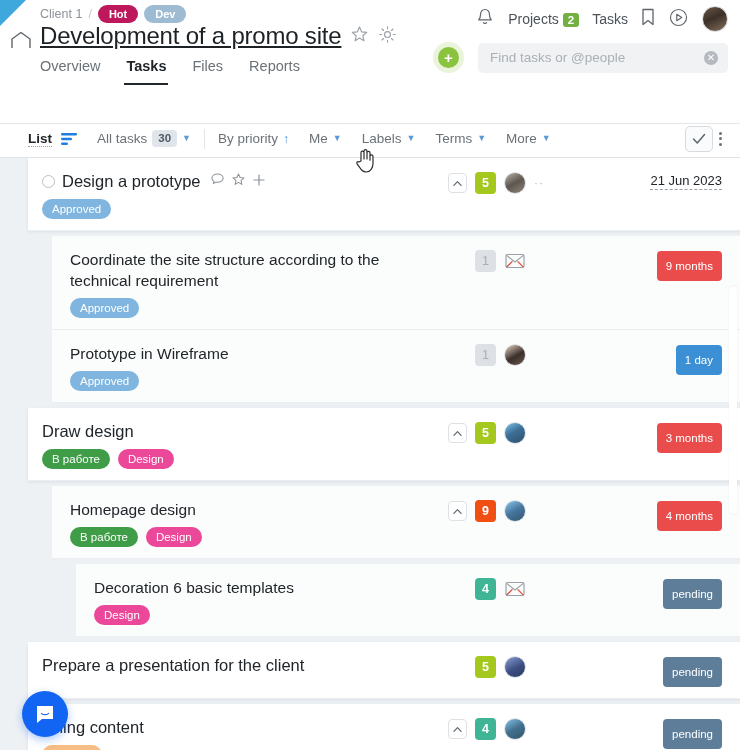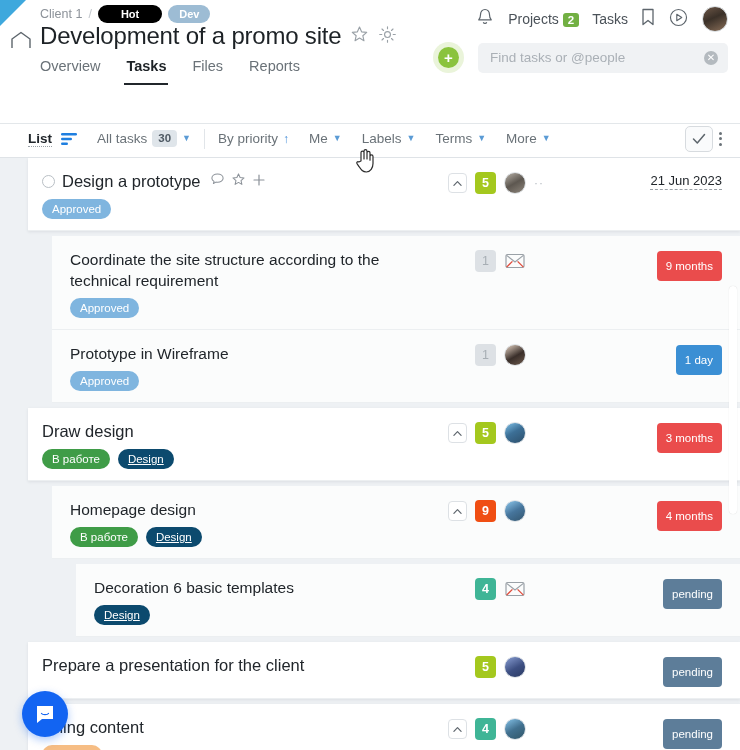--- a/index.html
+++ b/index.html
@@ -24,31 +24,31 @@
   
   .header {
     position: relative; background: #fff; height: 124px;
     border-bottom: 1px solid #e3e7ea;
     z-index: 10;
   }
   .crumbs { position: absolute; left: 40px; top: 5px; display: flex; align-items: center; gap: 6px; }
   .crumb-client { font-size: 12.5px; color: #8c9299; }
   .crumb-sep { font-size: 12.5px; color: #c3c8cd; }
   .chip-hot {
-    background: #000000; color: #fff; font-size: 11px; font-weight: bold;
-    border-radius: 9px; padding: 2px 23px; line-height: 14px;
+    background: #be185d; color: #fff; font-size: 11px; font-weight: bold;
+    border-radius: 9px; padding: 2px 11px; line-height: 14px;
   }
   .chip-dev {
     background: #9dbcd4; color: #fff; font-size: 11px; font-weight: bold;
     border-radius: 9px; padding: 2px 11px; line-height: 14px;
   }
 
   .home-icon { position: absolute; left: 10px; top: 30px; width: 22px; height: 20px; }
   .title-row { position: absolute; left: 40px; top: 22px; display: flex; align-items: center; gap: 9px; }
-  .page-title { font-size: 24px; color: #1d2226; font-weight: normal; letter-spacing: -0.2px; }
+  .page-title { font-size: 24px; color: #1d2226; font-weight: normal; letter-spacing: -0.2px; text-decoration: underline; }
 
   .tabs { position: absolute; left: 38px; top: 52px; display: flex; gap: 22px; }
   .tab { font-size: 14.5px; color: #6a7278; padding: 6px 2px 9px 2px; cursor: pointer; }
   .tab.active { color: #1d2226; font-weight: bold; border-bottom: 2.5px solid #21262b; }
 
   .hdr-right { position: absolute; right: 12px; top: 6px; display: flex; align-items: center; gap: 13px; }
   .hdr-link { font-size: 14px; color: #4b5259; cursor: pointer; }
   .badge-green {
     background: #72b043; color: #fff; font-size: 11.5px; font-weight: bold;
     border-radius: 3px; padding: 1px 5px; line-height: 14px; margin-left: 4px;
@@ -131,21 +131,21 @@
     width: 13px; height: 13px; border: 1.5px solid #b9bfc5; border-radius: 50%;
     flex: 0 0 auto; cursor: pointer;
   }
   .task-title { font-size: 15.5px; color: #21262b; line-height: 21px; }
   .task-title.big { font-size: 16.5px; }
   .t-icons { display: flex; align-items: center; gap: 6px; margin-left: 2px; }
   .tags { display: flex; gap: 8px; margin-top: 7px; }
   .tag { font-size: 11.5px; border-radius: 10px; padding: 3px 10px; line-height: 14px; cursor: pointer; }
   .tag-approved { background: #7fb5df; color: #fff; }
   .tag-work { background: #3f9c47; color: #fff; }
-  .tag-design { background: #0c4a6e; color: #fff; text-decoration: underline; }
+  .tag-design { background: #ec4899; color: #fff; }
   .tag-content { background: #f6bd84; color: #9a4f16; }
 
   .row-mid { width: 132px; flex: 0 0 auto; display: flex; align-items: center; gap: 8px; padding-top: 1px; }
   .collapse-btn {
     width: 19px; height: 20px; border: 1px solid #dde1e5; border-radius: 4px;
     background: #fff; display: flex; align-items: center; justify-content: center;
     font-size: 10px; color: #5d656c; cursor: pointer; flex: 0 0 auto;
   }
   .collapse-spacer { width: 19px; flex: 0 0 auto; }
   .pri {

